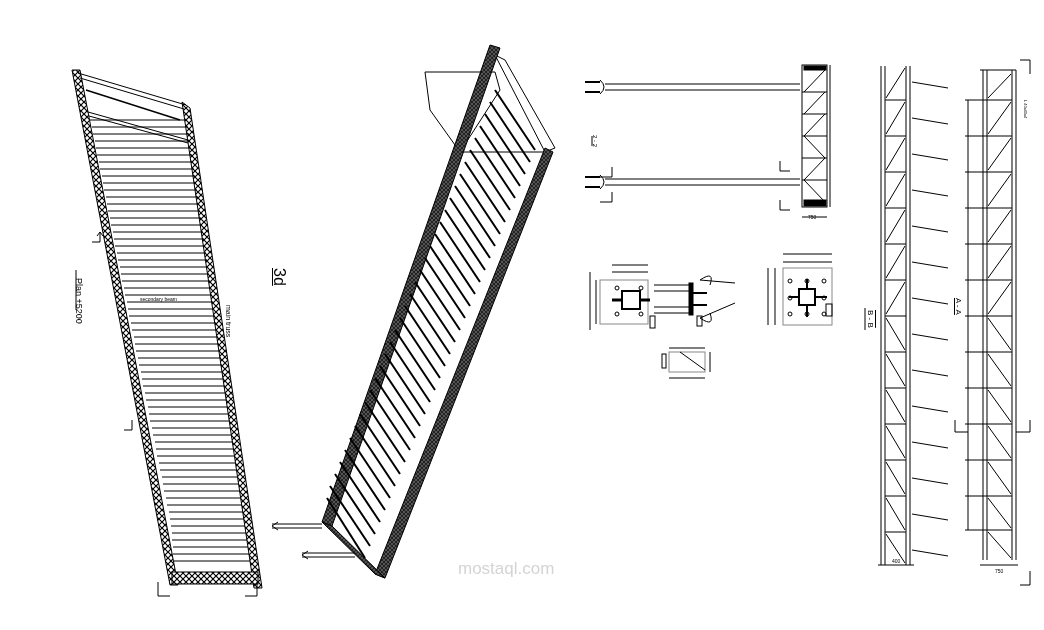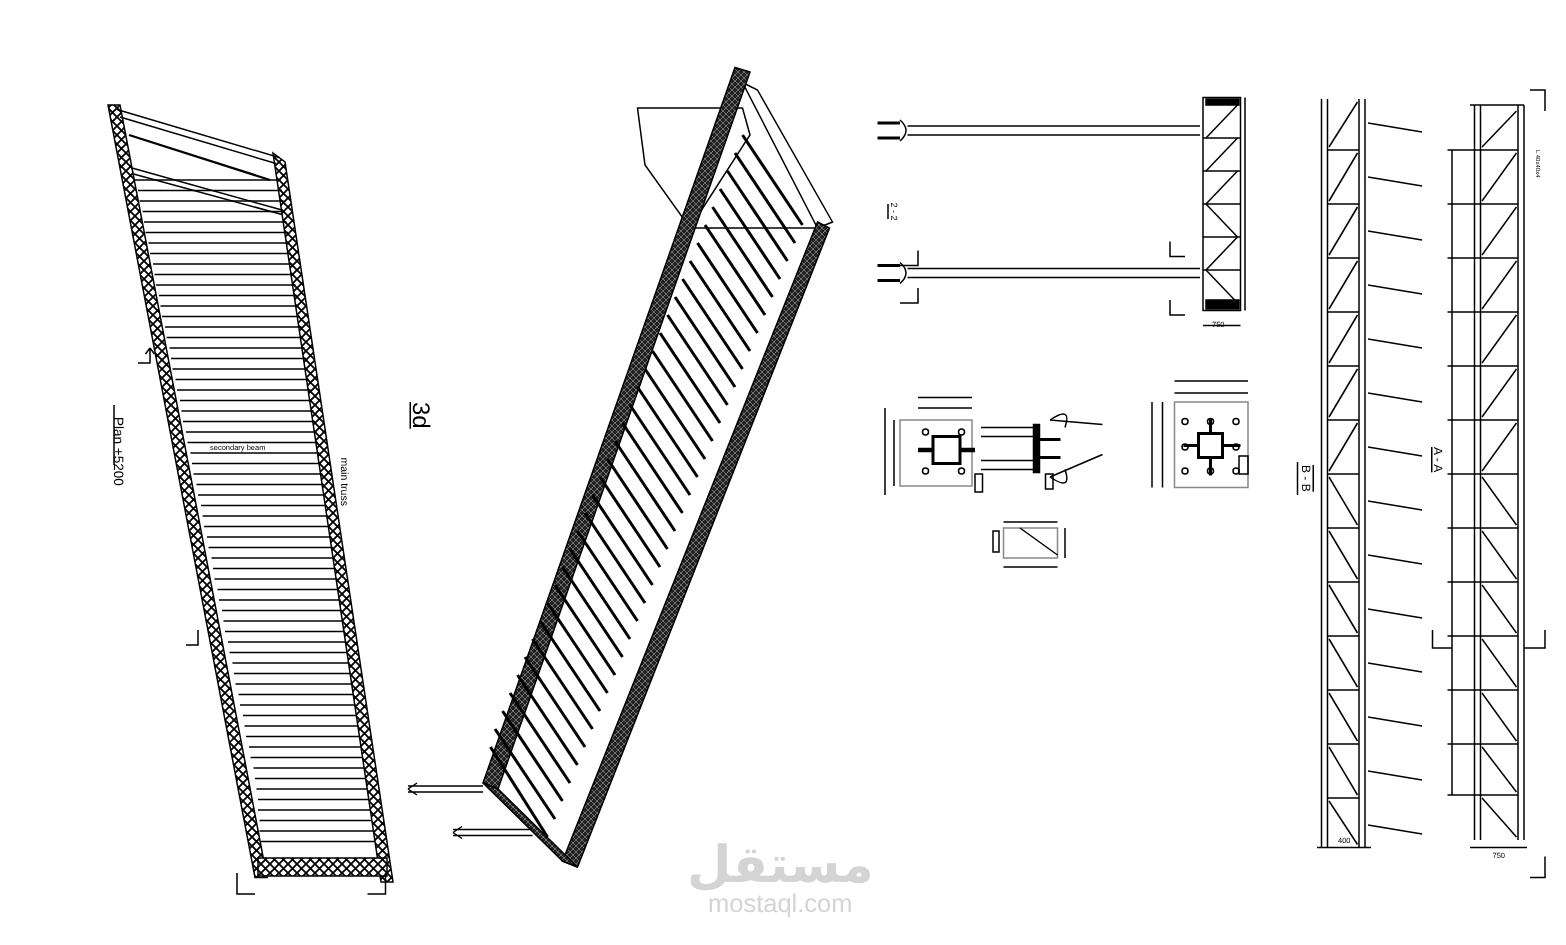--- a/index.html
+++ b/index.html
@@ -341,15 +341,14 @@
 <div class="title3d">3d</div>
 <div class="lbl rot" style="left:598px;top:135px;font-size:6px;">2 - 2</div>
 <div class="lbl" style="left:808px;top:214px;font-size:5px;">750</div>
 <div class="lbl rot" style="left:875px;top:310px;font-size:8px;text-decoration:overline;">B - B</div>
 <div class="lbl" style="left:892px;top:558px;font-size:5px;">400</div>
 <div class="lbl rot" style="left:963px;top:298px;font-size:8px;text-decoration:underline;">A - A</div>
 <div class="lbl" style="left:995px;top:568px;font-size:5px;">750</div>
 <div class="lbl rot" style="left:1028px;top:100px;font-size:4px;">L 40x40x4</div>
 
 <div class="wm">
-  <div class="ar">مستقل</div>
   <div class="en">mostaql.com</div>
 </div>
 
 </body></html>

